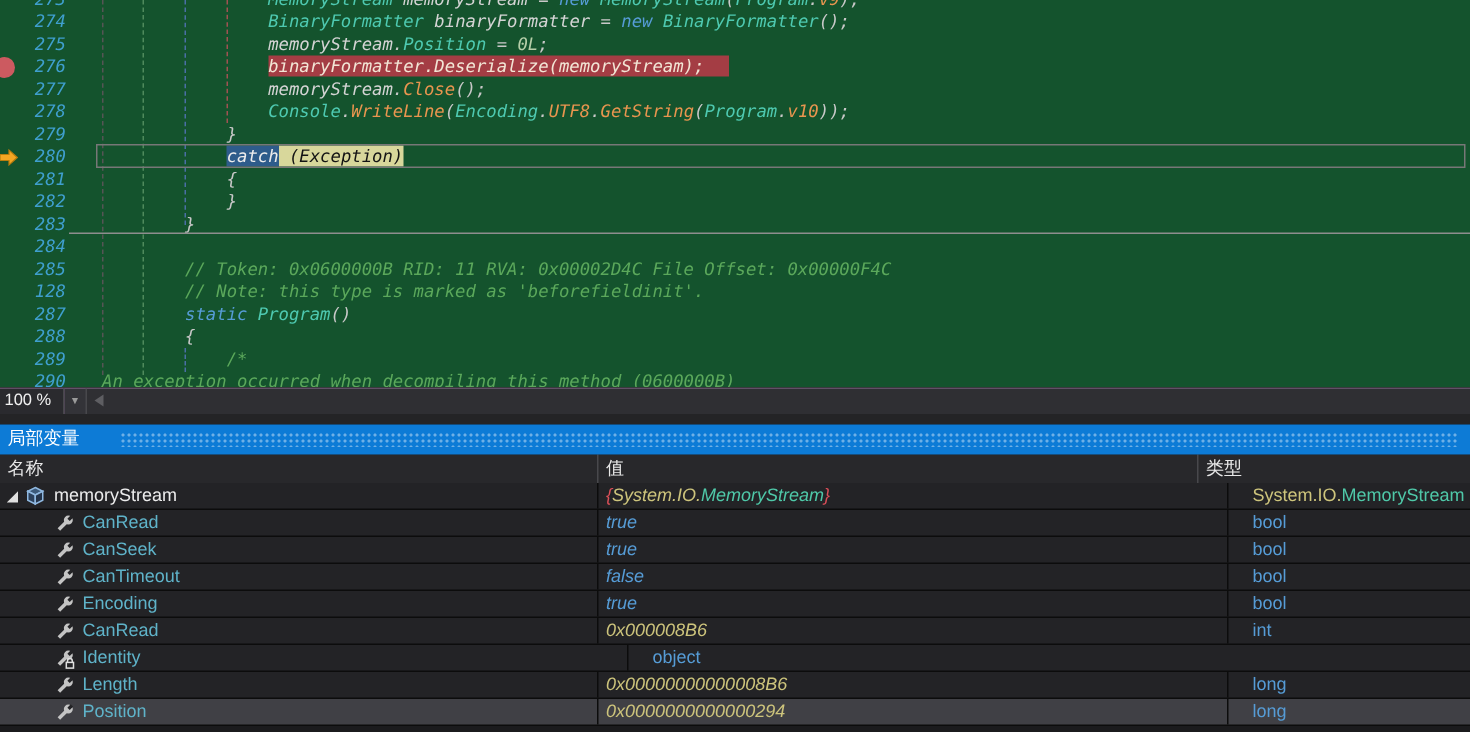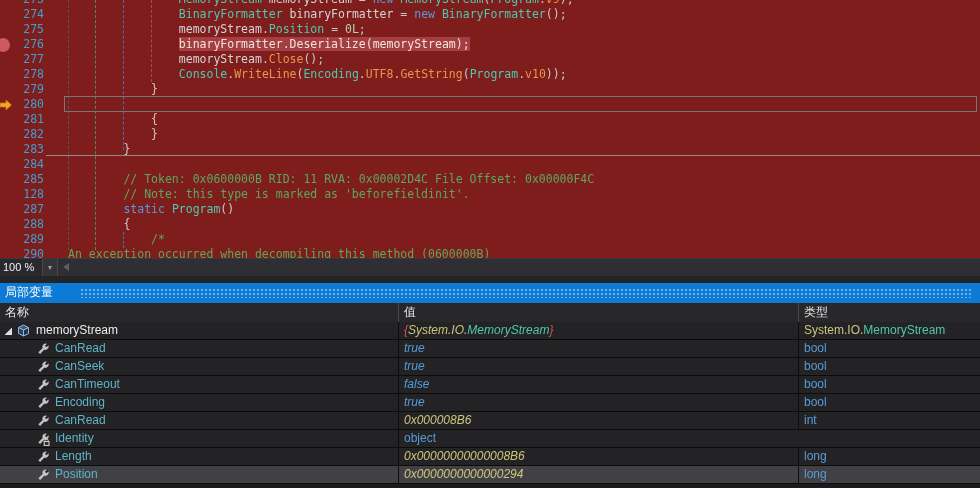--- a/index.html
+++ b/index.html
@@ -1,28 +1,28 @@
 <!DOCTYPE html>
 <html><head>
 <meta charset="utf-8">
 <style>
   html,body{margin:0;padding:0;background:#1A1A1A;}
   body{width:980px;height:488px;position:relative;overflow:hidden;
        font-family:"Liberation Sans",sans-serif;-webkit-font-smoothing:antialiased;}
 
   
-  .editor{position:absolute;left:0;top:0;width:980px;height:258px;background:#7f1d1d;
-          overflow:hidden;font-family:"DejaVu Sans Mono",monospace;font-size:11.5px;}
+  .editor{position:absolute;left:0;top:0;width:980px;height:258px;background:#14532d;
+          overflow:hidden;font-family:"DejaVu Sans Mono",monospace;font-size:11.5px;font-style:italic;}
   .lines{position:absolute;left:0;top:-8px;right:0;}
   .code-line{position:relative;height:15px;line-height:15px;white-space:pre;}
   .ln{position:absolute;left:0;top:0;width:44px;text-align:right;color:#3F9FCE;}
   .code{position:absolute;left:68px;top:0;}
   .c-type{color:#4EC9B0}.c-kw{color:#569CD6}.c-id{color:#D4D4D4}.c-pl{color:#C8C8C8}
   .c-num{color:#B5CEA8}.c-cmt{color:#5BA85B}.c-mth{color:#E8954F}
-  .bp-hl{background:#A43D44;padding-right:0;}
+  .bp-hl{background:#A43D44;padding-right:16px;}
   .c-bpt{color:#F2E5D5}
   .c-selb{background:#2E5C8B;color:#ECECEC;}
   .c-cury{background:#D8D79B;color:#141414;}
   .cur-box{position:absolute;left:64px;right:3px;top:-1px;bottom:0;border:1px solid #777;pointer-events:none;}
   .guide{position:absolute;width:0;border-left:1px dashed #555;pointer-events:none;}
   .m-sep{position:absolute;left:46px;right:0;top:155px;border-top:1px solid #8E8E8E;}
   .bp-dot{position:absolute;left:-4px;top:38px;width:14px;height:14px;border-radius:50%;
           background:#CC5A60;}
   .cur-arrow{position:absolute;left:0;top:99px;}
 
@@ -52,21 +52,21 @@
   .hc.name{width:398px;}
   .hc.val{width:400px;border-left:1px solid #48484C;}
   .hc.typ{flex:1;border-left:1px solid #48484C;}
   .loc-rows{position:absolute;left:0;top:39px;right:0;bottom:0;}
   .trow{display:flex;height:17px;line-height:17px;font-size:12px;background:#232326;
         border-bottom:1px solid #0C0C0C;}
   .trow.sel{background:#404045;}
   .cell{box-sizing:border-box;overflow:hidden;white-space:nowrap;}
   .cell.name{width:398px;display:flex;align-items:center;}
   .cell.val{width:400px;border-left:1px solid #0C0C0C;padding-left:5px;font-style:italic;}
-  .cell.typ{flex:1;border-left:1px solid #0C0C0C;padding-left:5px;}
+  .cell.typ{flex:1;border-left:1px solid #0C0C0C;padding-left:16px;margin-left:20px;}
   .lvl1 .icon-slot{margin-left:36px;}
   .lvl0 .icon-slot{margin-left:2px;}
   .expander{width:12px;height:12px;margin-left:3px;flex:0 0 12px;}
   .icon-slot{width:14px;height:14px;flex:0 0 14px;position:relative;}
   .nlabel{margin-left:5px;}
   .n-white{color:#ECECEC}.n-teal{color:#5FB3C9}
   .s-blue{color:#569CD6}.s-yellow{color:#CDC47C}.s-red{color:#DB4F58}
   .s-teal{color:#4FC8A8}
 </style>
 </head>
@@ -81,21 +81,21 @@
   <div class="guide" style="left:151px;top:0;height:82px;border-color:#A05252;"></div>
 
   <div class="lines">
       <div class="code-line"><span class="ln">273</span><span class="code">                <span class="c-type">MemoryStream</span><span class="c-pl"> </span><span class="c-id">memoryStream</span><span class="c-pl"> = </span><span class="c-kw">new</span><span class="c-pl"> </span><span class="c-type">MemoryStream</span><span class="c-pl">(</span><span class="c-type">Program</span><span class="c-pl">.</span><span class="c-mth">v9</span><span class="c-pl">);</span></span></div>
       <div class="code-line"><span class="ln">274</span><span class="code">                <span class="c-type">BinaryFormatter</span><span class="c-pl"> </span><span class="c-id">binaryFormatter</span><span class="c-pl"> = </span><span class="c-kw">new</span><span class="c-pl"> </span><span class="c-type">BinaryFormatter</span><span class="c-pl">();</span></span></div>
       <div class="code-line"><span class="ln">275</span><span class="code">                <span class="c-id">memoryStream</span><span class="c-pl">.</span><span class="c-type">Position</span><span class="c-pl"> = </span><span class="c-num">0L</span><span class="c-pl">;</span></span></div>
       <div class="code-line"><span class="ln">276</span><span class="code">                <span class="bp-hl"><span class="c-bpt">binaryFormatter.Deserialize(memoryStream);</span></span></span></div>
       <div class="code-line"><span class="ln">277</span><span class="code">                <span class="c-id">memoryStream</span><span class="c-pl">.</span><span class="c-mth">Close</span><span class="c-pl">();</span></span></div>
       <div class="code-line"><span class="ln">278</span><span class="code">                <span class="c-type">Console</span><span class="c-pl">.</span><span class="c-mth">WriteLine</span><span class="c-pl">(</span><span class="c-type">Encoding</span><span class="c-pl">.</span><span class="c-mth">UTF8</span><span class="c-pl">.</span><span class="c-mth">GetString</span><span class="c-pl">(</span><span class="c-type">Program</span><span class="c-pl">.</span><span class="c-mth">v10</span><span class="c-pl">));</span></span></div>
       <div class="code-line"><span class="ln">279</span><span class="code">            <span class="c-pl">}</span></span></div>
-      <div class="code-line cur"><span class="ln">280</span><i class="cur-box"></i></div>
+      <div class="code-line cur"><span class="ln">280</span><span class="code">            <span class="c-selb">catch</span><span class="c-cury"> (Exception)</span></span><i class="cur-box"></i></div>
       <div class="code-line"><span class="ln">281</span><span class="code">            <span class="c-pl">{</span></span></div>
       <div class="code-line"><span class="ln">282</span><span class="code">            <span class="c-pl">}</span></span></div>
       <div class="code-line"><span class="ln">283</span><span class="code">        <span class="c-pl">}</span></span></div>
       <div class="code-line"><span class="ln">284</span><span class="code"></span></div>
       <div class="code-line"><span class="ln">285</span><span class="code">        <span class="c-cmt">// Token: 0x0600000B RID: 11 RVA: 0x00002D4C File Offset: 0x00000F4C</span></span></div>
       <div class="code-line"><span class="ln">128</span><span class="code">        <span class="c-cmt">// Note: this type is marked as 'beforefieldinit'.</span></span></div>
       <div class="code-line"><span class="ln">287</span><span class="code">        <span class="c-kw">static</span><span class="c-pl"> </span><span class="c-type">Program</span><span class="c-pl">()</span></span></div>
       <div class="code-line"><span class="ln">288</span><span class="code">        <span class="c-pl">{</span></span></div>
       <div class="code-line"><span class="ln">289</span><span class="code">            <span class="c-cmt">/*</span></span></div>
       <div class="code-line"><span class="ln">290</span><span class="code"><span class="c-cmt">An exception occurred when decompiling this method (0600000B)</span></span></div>

